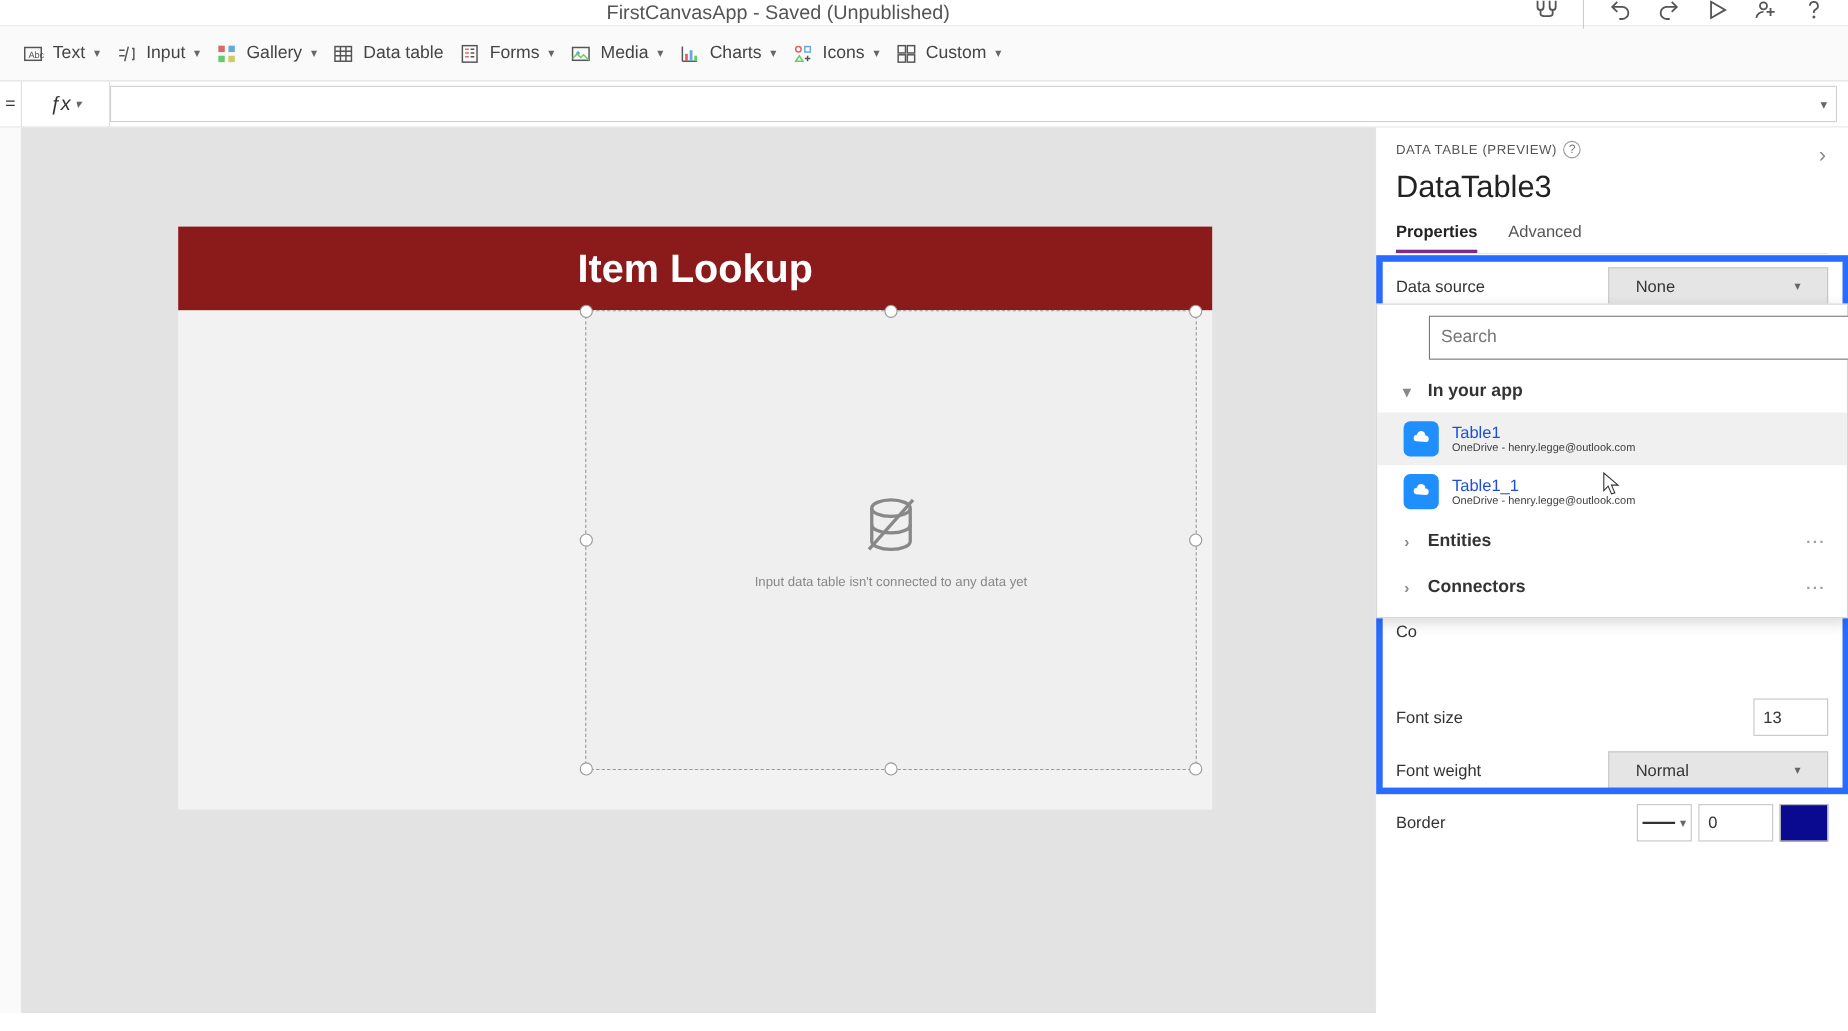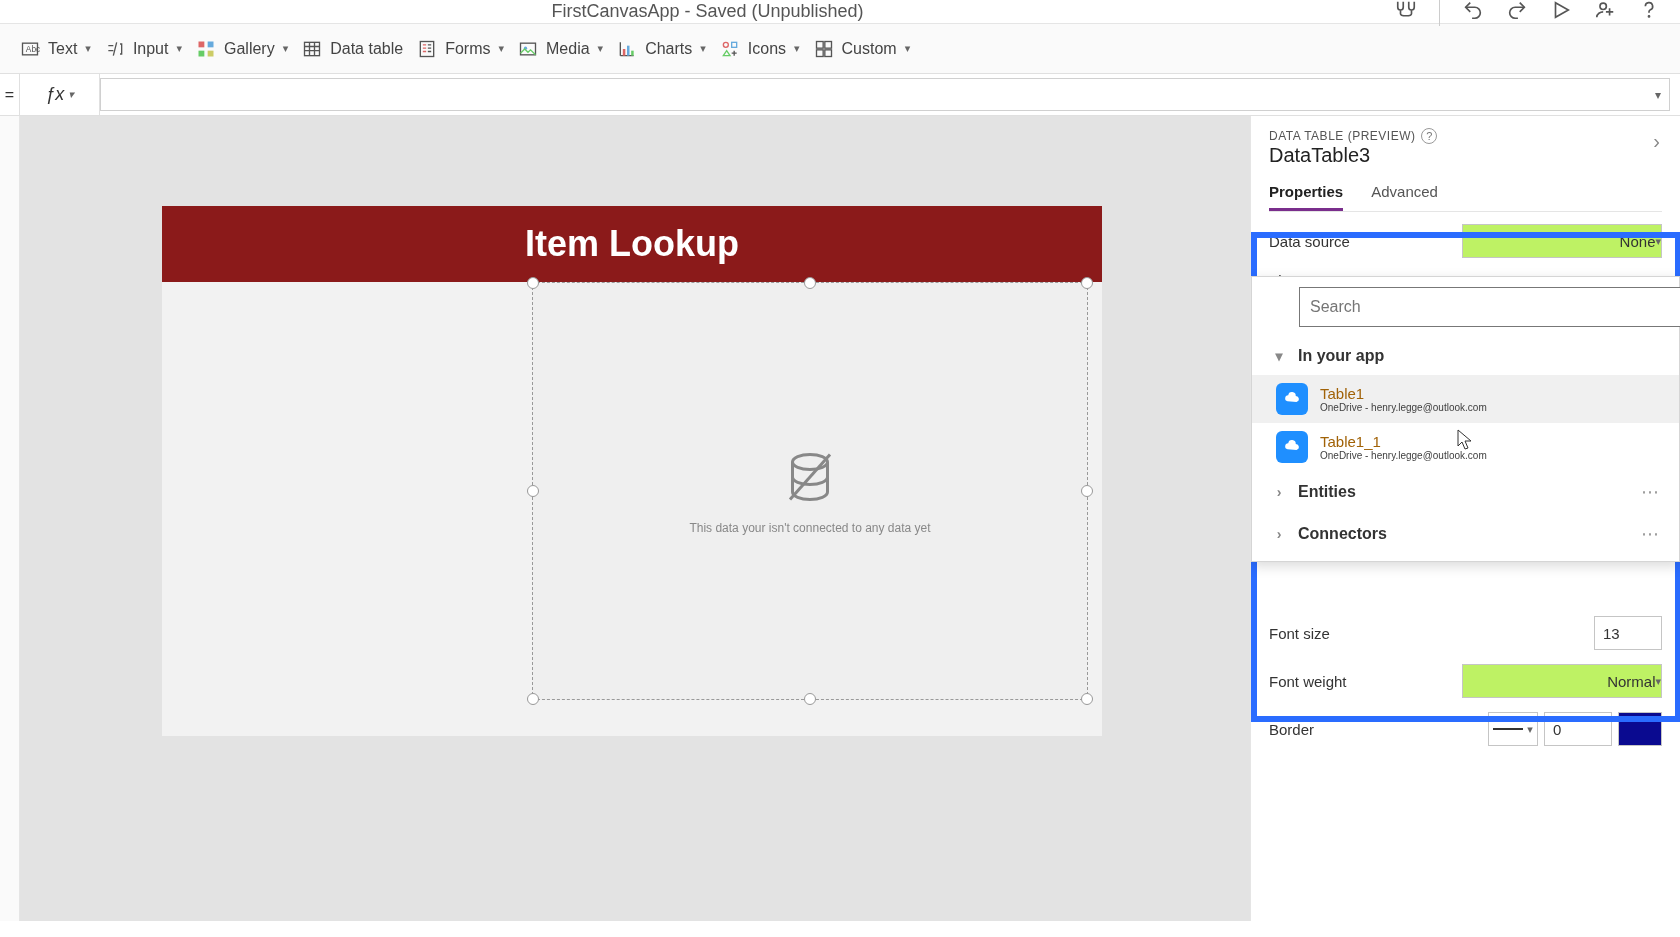--- a/index.html
+++ b/index.html
@@ -38,49 +38,49 @@
   .h-bl{bottom:-6px;left:-6px;} .h-br{bottom:-6px;right:-6px;} .h-bm{bottom:-6px;left:50%;margin-left:-6px;}
   .dt-icon { color:#888; margin-bottom:10px; }
   .dt-msg { font-size:12px; color:#888; }
 
   
   .rightpanel { width: 430px; border-left:1px solid #e5e5e5; background:#fff; padding: 12px 0 0 0; position:relative; overflow:hidden;}
   .rp-header { padding: 0 18px; }
   .rp-type { font-size:12px; color:#555; letter-spacing:0.5px; display:flex; align-items:center; gap:6px;}
   .rp-type .help { width:16px;height:16px;border:1px solid #999;border-radius:50%;display:inline-flex;align-items:center;justify-content:center;font-size:11px;color:#777;}
   .rp-chevron-out { position:absolute; top:14px; right:20px; color:#888; font-size:20px;}
-  .rp-name { font-size:20px; color:#222; margin-top:0; }
+  .rp-name { font-size:28px; color:#222; margin-top:10px; }
   .rp-tabs { display:flex; gap:28px; margin-top:16px; border-bottom:1px solid #e5e5e5; }
   .rp-tab { padding-bottom:8px; font-size:15px; color:#555; cursor:pointer;}
   .rp-tab.active { color:#222; font-weight:600; border-bottom:3px solid #7a2e8c; }
 
   .rp-body { padding: 12px 18px; display:flex; flex-direction:column; gap:14px; font-size:15px; color:#333;}
   .rp-row { display:flex; align-items:center; justify-content:space-between; }
   .rp-row .label { flex:0 0 130px; color:#333; }
   .rp-row .value { flex:0 0 200px; }
-  .select { height:34px; border:1px solid #c5c5c5; display:flex; align-items:center; padding:0 0; justify-content:flex-end; background:#bef264; }
+  .select { height:34px; border:1px solid #c5c5c5; display:flex; align-items:center; padding:0 24px; justify-content:space-between; background:#e5e5e5; }
   .numinput { height:34px; border:1px solid #c5c5c5; padding:0 8px; width:68px; background:#fff; display:flex; align-items:center;}
   .colorchip { width:44px; height:34px; background:#0a0a90; border:1px solid #c5c5c5; }
   .borderline { width:50px; height:34px; border:1px solid #c5c5c5; display:flex; align-items:center; justify-content:center;}
 
   
   .highlight { position:absolute; border:6px solid #2a6cff; pointer-events:none; }
 
   
   .flyout { position:absolute; top:160px; left:0; right:0; background:#fff; border:1px solid #d5d5d5; box-shadow:0 4px 12px rgba(0,0,0,0.15); padding-bottom:6px; z-index:5;}
   .flyout .search { margin:10px 18px; }
   .flyout .search input { width:100%; height:40px; border:1.5px solid #777; padding:0 10px; font-size:16px; outline:none;margin-left:29px;}
   .fly-section { display:flex; align-items:center; gap:10px; padding:10px 18px; font-size:16px; color:#333; font-weight:600;}
   .fly-section .sec-chev { width:18px; color:#888; font-size:14px; display:inline-block; text-align:center;}
   .fly-section .dots { margin-left:auto; color:#999; font-size:18px; letter-spacing:2px; font-weight:400;}
   .fly-item { display:flex; align-items:center; gap:12px; padding:8px 18px 8px 24px; cursor:pointer;}
   .fly-item:hover, .fly-item.hover { background:#f0f0f0; }
   .fly-badge { width:32px; height:32px; border-radius:6px; background:#1f8fff; display:flex; align-items:center; justify-content:center; color:#fff;}
   .fly-item .t { display:flex; flex-direction:column; }
-  .fly-item .t .name { font-size:15px; color:#a16207;}
+  .fly-item .t .name { font-size:15px; color:#1d4ed8;}
   .fly-item .t .sub { font-size:10px; color:#404040;}
 
   .cursor { position:absolute; width:16px; height:22px; pointer-events:none; z-index:10;}
 </style>
 </head>
 <body>
 
 <div class="titlebar">
   <div class="title">FirstCanvasApp - Saved (Unpublished)</div>
   <div class="actions">
@@ -223,21 +223,21 @@
       <div class="canvas-header">Item Lookup</div>
       <div class="datatable">
         <span class="dt-icon">
           <svg width="60" height="60" viewBox="0 0 24 24" fill="none" stroke="currentColor" stroke-width="1.2">
             <ellipse cx="12" cy="6" rx="7" ry="3"></ellipse>
             <path d="M5 6v12c0 1.7 3.1 3 7 3s7-1.3 7-3V6"></path>
             <path d="M5 12c0 1.7 3.1 3 7 3s7-1.3 7-3"></path>
             <line x1="4" y1="21" x2="20" y2="3"></line>
           </svg>
         </span>
-        <div class="dt-msg">This data your isn't connected to any data yet</div>
+        <div class="dt-msg">Input data table isn't connected to any data yet</div>
         <div class="handle h-tl"></div>
           <div class="handle h-tm"></div>
           <div class="handle h-tr"></div>
         <div class="handle h-ml"></div>
           <div class="handle h-mr"></div>
         <div class="handle h-bl"></div>
           <div class="handle h-bm"></div>
           <div class="handle h-br"></div>
       </div>
     </div>

